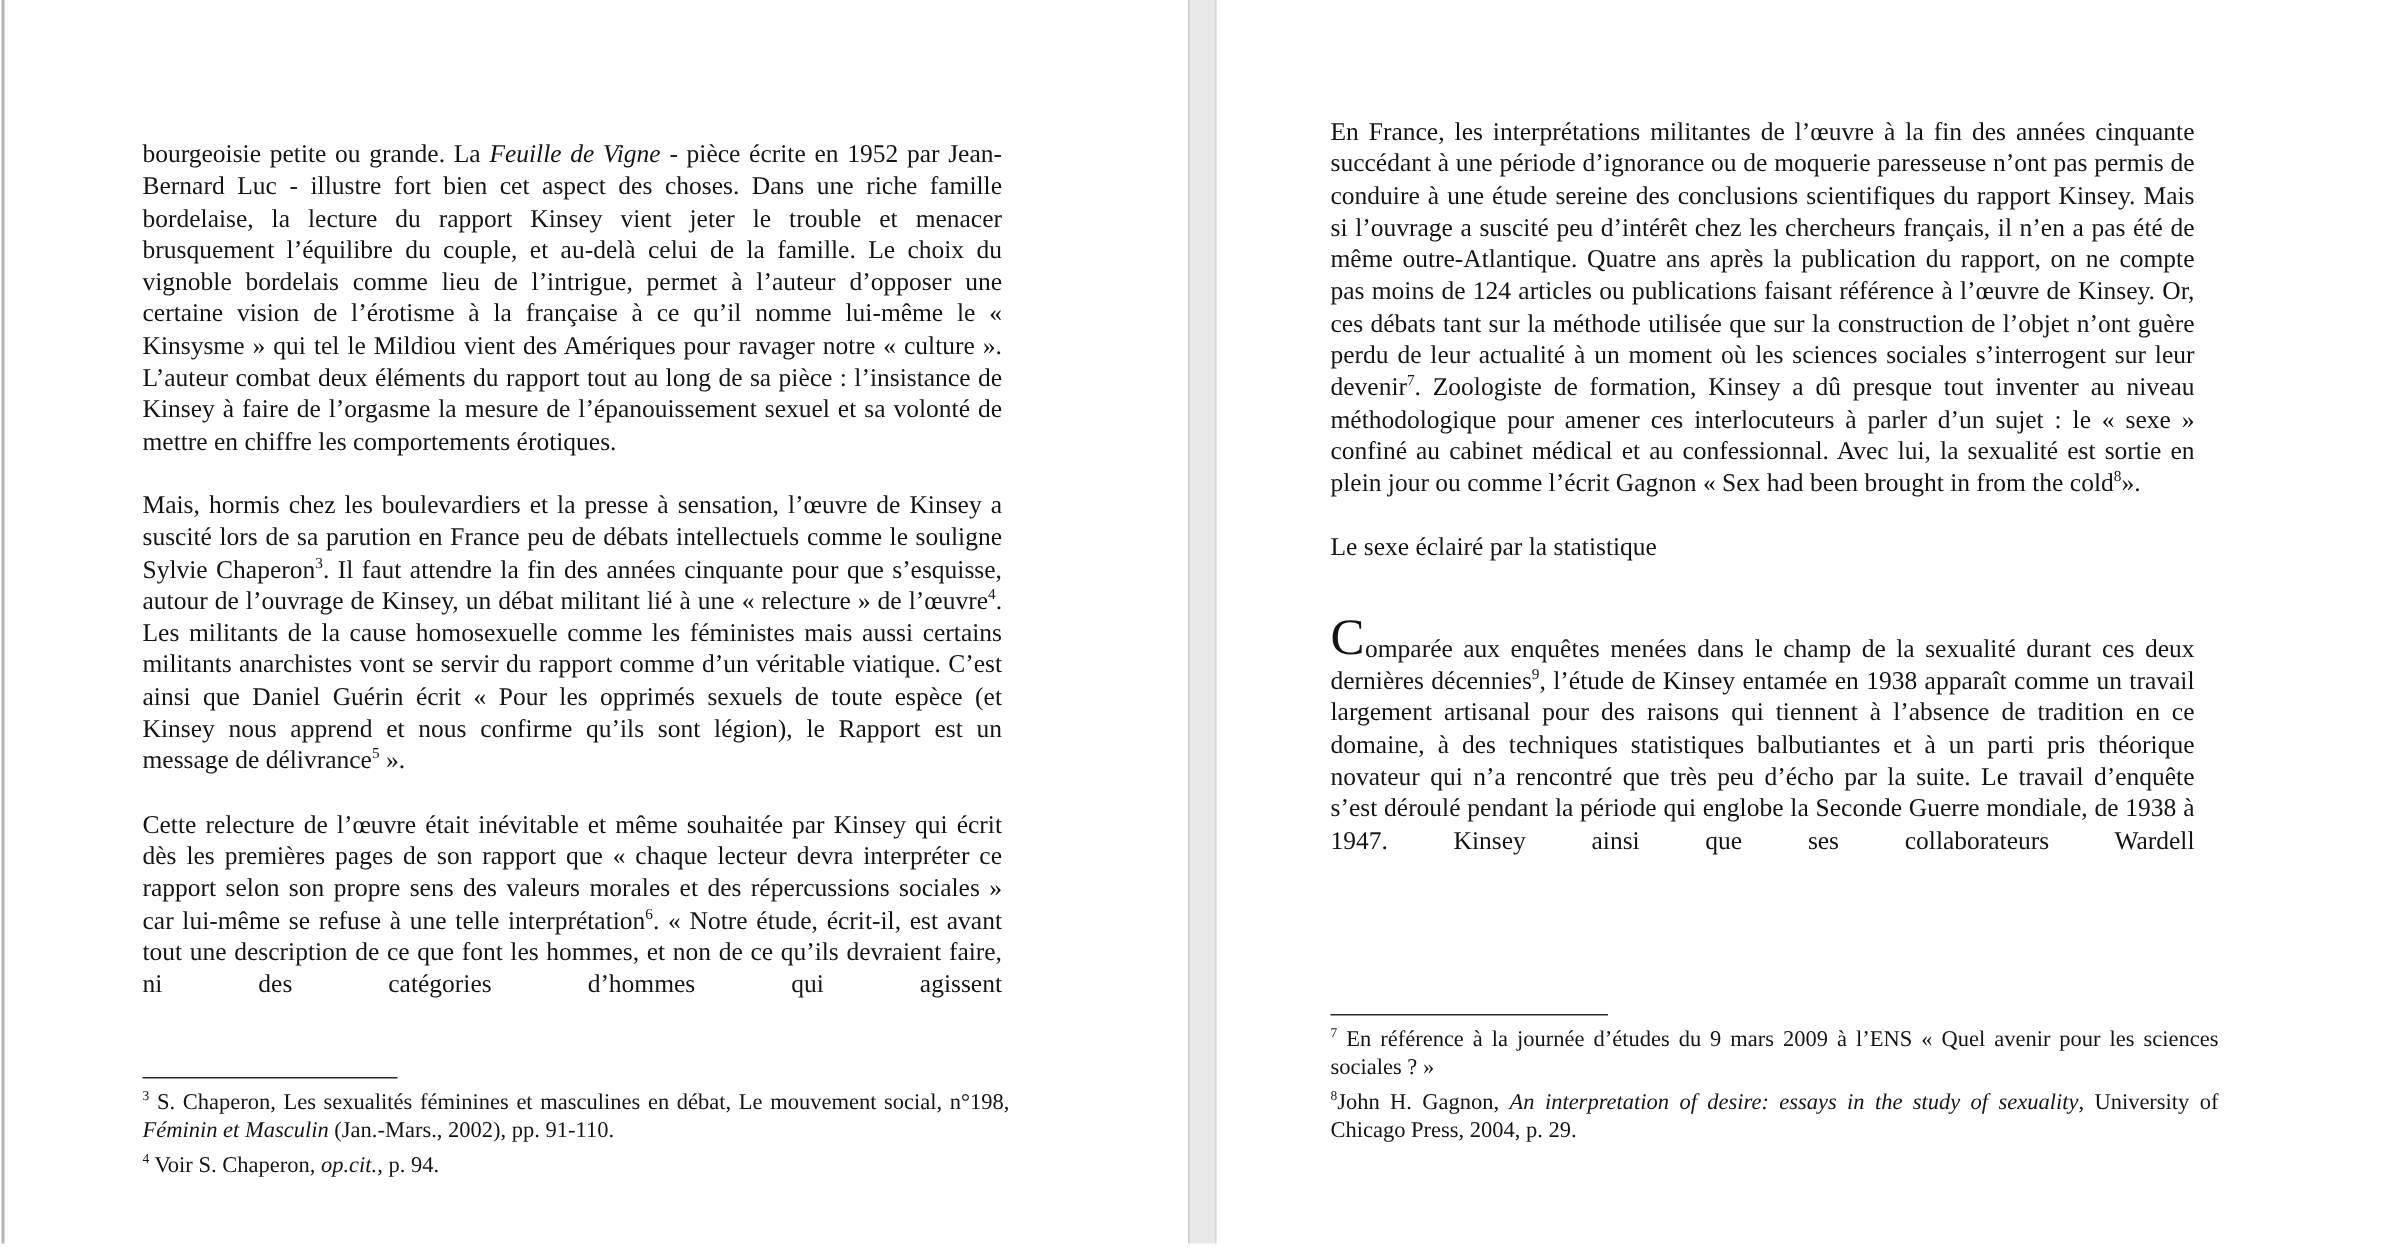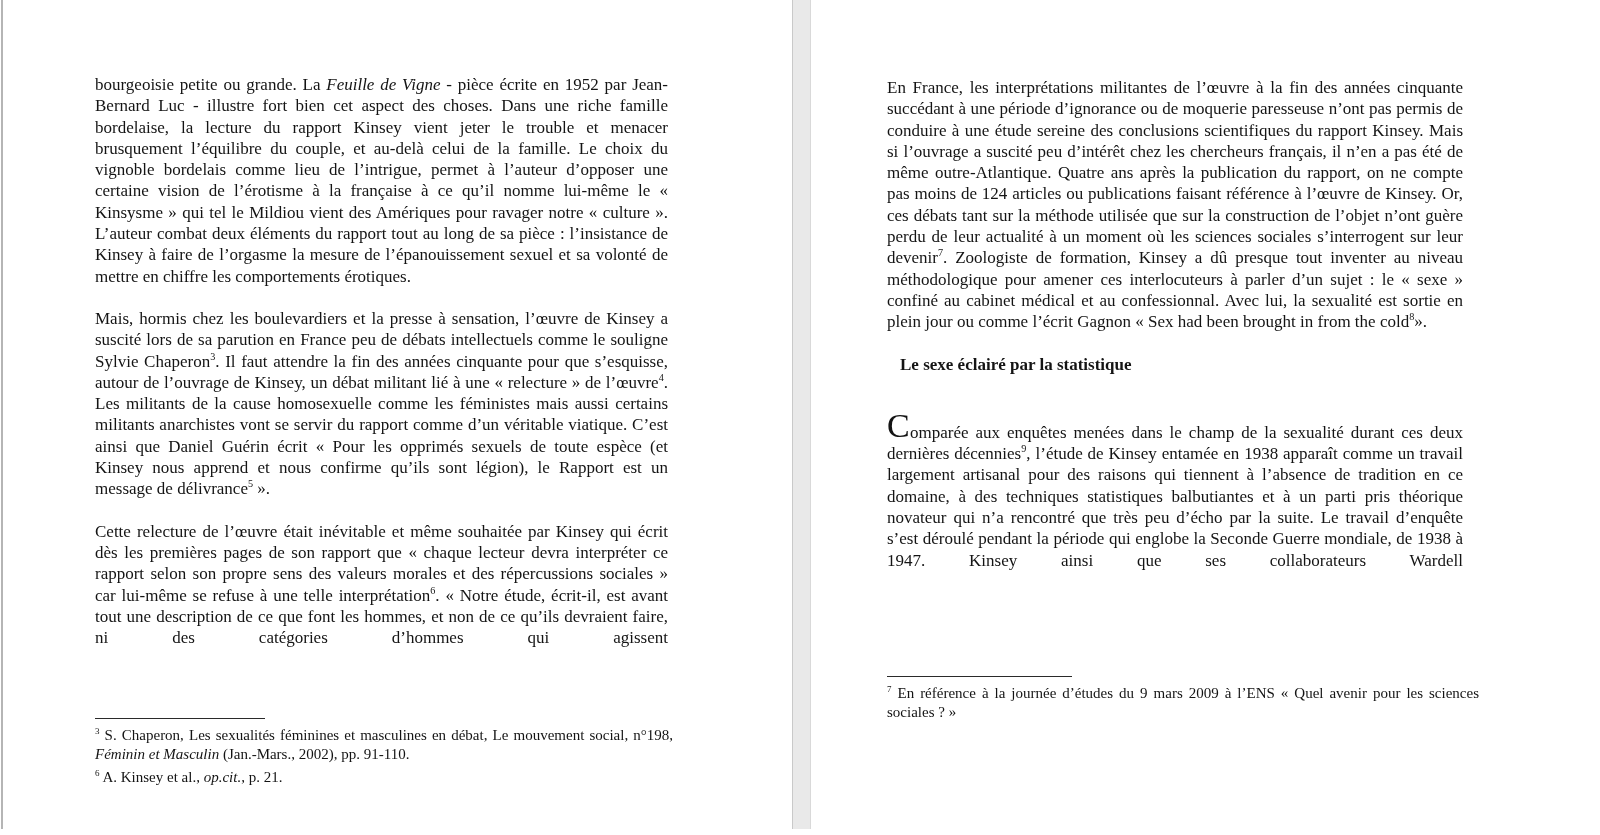--- a/index.html
+++ b/index.html
@@ -25,29 +25,29 @@
     border-right: 1px solid #d9d9d9;
   }
 
   
   .col {
     position: absolute;
     font-size: 17px;
     line-height: 21.3px;
     text-align: justify;
   }
-  .col-left  { left: 95px;  top: 74px; width: 573px; }
+  .col-left  { left: 95px;  top: 92px; width: 573px; }
   .col-right { left: 887px; top: 77px; width: 576px; }
   .col p { margin: 0 0 21px 0; }
   sup { font-size: 0.6em; line-height: 0; }
   .cut { text-align-last: justify; }
 
   .section-heading {
-    font-size: 17px; font-weight: bold;
-    text-align: left; margin: 13px;
+    font-size: 17px; font-weight: normal;
+    text-align: left; margin: 0;
   }
   .lead { position: relative; text-indent: 23px; margin-top: 47px !important; }
   .raised-cap {
     position: absolute; left: 0; top: -13px;
     font-size: 34px; line-height: 34px; text-indent: 0;
   }
 
   
   .fn {
     position: absolute;
@@ -71,29 +71,30 @@
 
   <div class="col col-left">
     <p class="body-para">bourgeoisie petite ou grande. La <i>Feuille de Vigne</i> - pièce écrite en 1952 par Jean-Bernard Luc - illustre fort bien cet aspect des choses. Dans une riche famille bordelaise, la lecture du rapport Kinsey vient jeter le trouble et menacer brusquement l’équilibre du couple, et au-delà celui de la famille. Le choix du vignoble bordelais comme lieu de l’intrigue, permet à l’auteur d’opposer une certaine vision de l’érotisme à la française à ce qu’il nomme lui-même le « Kinsysme » qui tel le Mildiou vient des Amériques pour ravager notre « culture ». L’auteur combat deux éléments du rapport tout au long de sa pièce : l’insistance de Kinsey à faire de l’orgasme la mesure de l’épanouissement sexuel et sa volonté de mettre en chiffre les comportements érotiques.</p>
     <p class="body-para">Mais, hormis chez les boulevardiers et la presse à sensation, l’œuvre de Kinsey a suscité lors de sa parution en France peu de débats intellectuels comme le souligne Sylvie Chaperon<sup>3</sup>. Il faut attendre la fin des années cinquante pour que s’esquisse, autour de l’ouvrage de Kinsey, un débat militant lié à une « relecture » de l’œuvre<sup>4</sup>. Les militants de la cause homosexuelle comme les féministes mais aussi certains militants anarchistes vont se servir du rapport comme d’un véritable viatique. C’est ainsi que Daniel Guérin écrit « Pour les opprimés sexuels de toute espèce (et Kinsey nous apprend et nous confirme qu’ils sont légion), le Rapport est un message de délivrance<sup>5</sup> ».</p>
     <p class="body-para cut">Cette relecture de l’œuvre était inévitable et même souhaitée par Kinsey qui écrit dès les premières pages de son rapport que « chaque lecteur devra interpréter ce rapport selon son propre sens des valeurs morales et des répercussions sociales » car lui-même se refuse à une telle interprétation<sup>6</sup>. « Notre étude, écrit-il, est avant tout une description de ce que font les hommes, et non de ce qu’ils devraient faire, ni des catégories d’hommes qui agissent</p>
   </div>
 
   <div class="fn fn-left">
     <div class="fn-sep"></div>
     <p class="fn-item"><sup>3</sup><span> S. Chaperon, Les sexualités féminines et masculines en débat, Le mouvement social, n°198, <i>Féminin et Masculin</i> (Jan.-Mars., 2002), pp. 91-110.</span></p>
-    <p class="fn-item"><sup>6</sup><span> A. Kinsey et al., <i>op.cit.</i>, p. 21.</span></p>
+    <p class="fn-item"><sup>4</sup><span> Voir S. Chaperon, <i>op.cit.</i>, p. 94.</span></p>
   </div>
 
   <div class="col col-right">
     <p class="body-para">En France, les interprétations militantes de l’œuvre à la fin des années cinquante succédant à une période d’ignorance ou de moquerie paresseuse n’ont pas permis de conduire à une étude sereine des conclusions scientifiques du rapport Kinsey. Mais si l’ouvrage a suscité peu d’intérêt chez les chercheurs français, il n’en a pas été de même outre-Atlantique. Quatre ans après la publication du rapport, on ne compte pas moins de 124 articles ou publications faisant référence à l’œuvre de Kinsey. Or, ces débats tant sur la méthode utilisée que sur la construction de l’objet n’ont guère perdu de leur actualité à un moment où les sciences sociales s’interrogent sur leur devenir<sup>7</sup>. Zoologiste de formation, Kinsey a dû presque tout inventer au niveau méthodologique pour amener ces interlocuteurs à parler d’un sujet : le « sexe » confiné au cabinet médical et au confessionnal. Avec lui, la sexualité est sortie en plein jour ou comme l’écrit Gagnon « Sex had been brought in from the cold<sup>8</sup>».</p>
     <h3 class="section-heading">Le sexe éclairé par la statistique</h3>
     <p class="body-para lead cut">
       <span class="raised-cap">C</span><span>omparée aux enquêtes menées dans le champ de la sexualité durant ces deux dernières décennies<sup>9</sup>, l’étude de Kinsey entamée en 1938 apparaît comme un travail largement artisanal pour des raisons qui tiennent à l’absence de tradition en ce domaine, à des techniques statistiques balbutiantes et à un parti pris théorique novateur qui n’a rencontré que très peu d’écho par la suite. Le travail d’enquête s’est déroulé pendant la période qui englobe la Seconde Guerre mondiale, de 1938 à 1947. Kinsey ainsi que ses collaborateurs Wardell</span>
     </p>
   </div>
 
   <div class="fn fn-right">
     <div class="fn-sep"></div>
     <p class="fn-item"><sup>7</sup><span> En référence à la journée d’études du 9 mars 2009 à l’ENS « Quel avenir pour les sciences sociales ? »</span></p>
+    <p class="fn-item"><sup>8</sup><span>John H. Gagnon, <i>An interpretation of desire: essays in the study of sexuality</i>, University of Chicago Press, 2004, p. 29.</span></p>
   </div>
 
 </div>
 
 </body></html>

